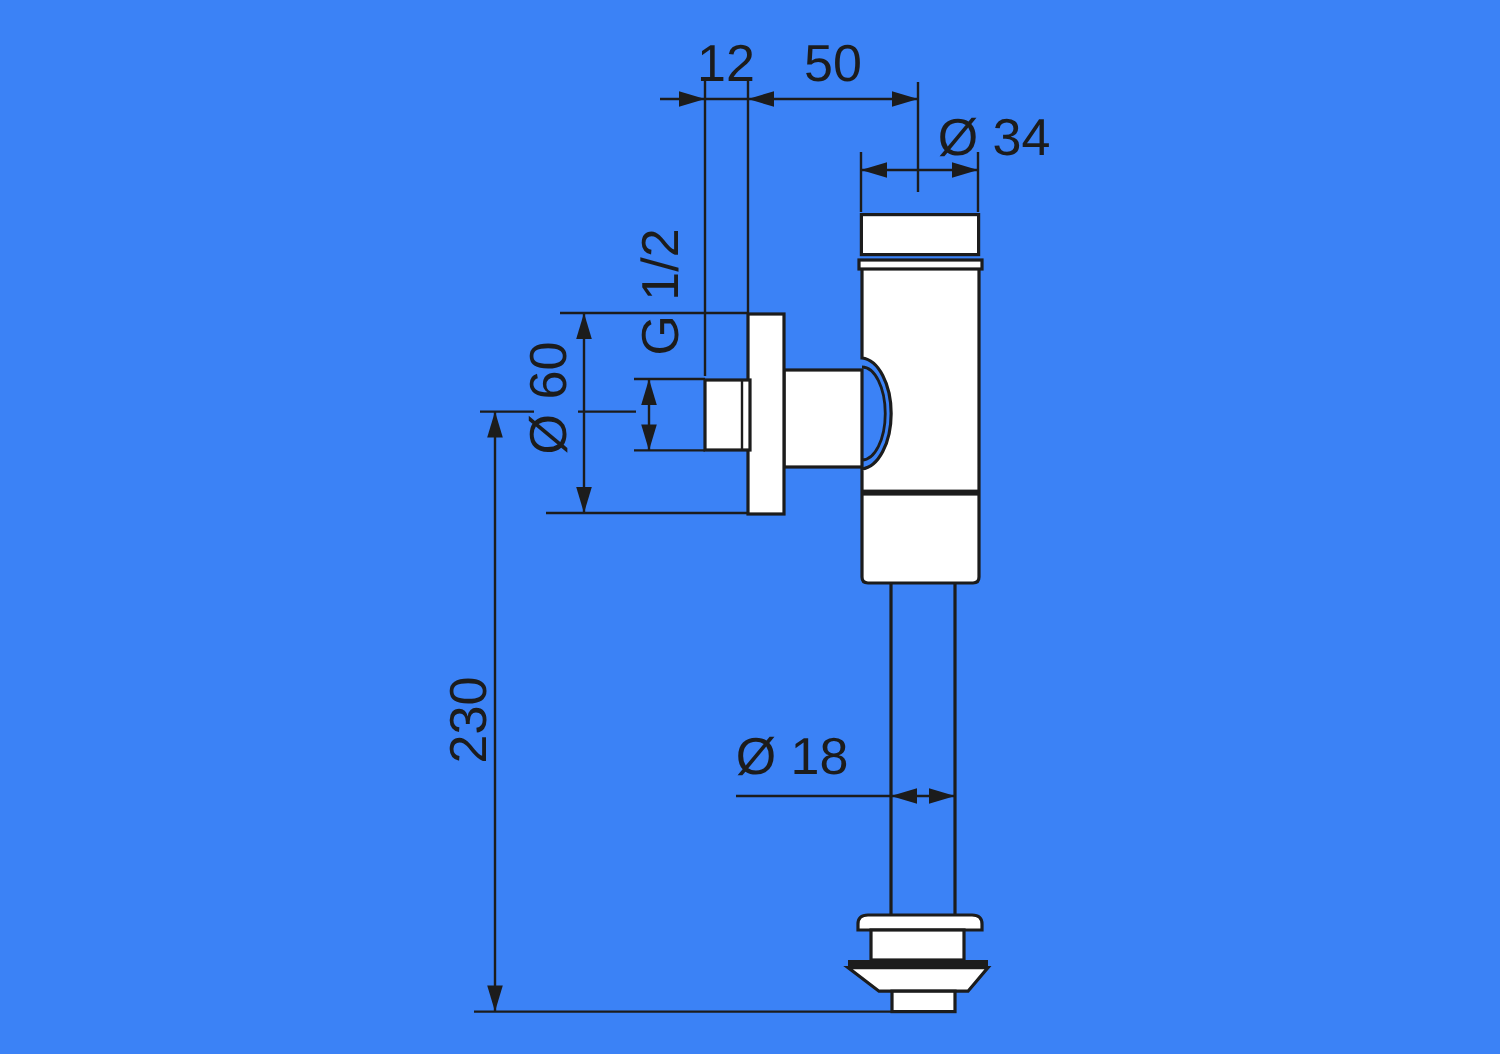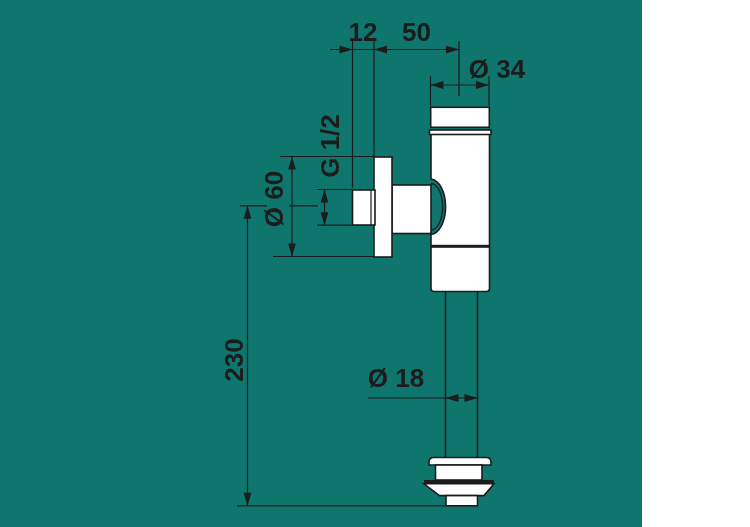--- a/index.html
+++ b/index.html
@@ -2,25 +2,24 @@
 <html><head>
 <meta charset="utf-8">
 <style>
   html, body {
     margin: 0;
     padding: 0;
     background: #ffffff;
   }
   .canvas {
     position: relative;
-    width: 642px;
+    width: 750px;
     height: 527px;
-    background: #0f766e;
+    background: #3b82f6;
     overflow: hidden;
-    font-weight: bold;
   }
   svg {
     display: block;
   }
   .dim-text {
     font-family: "Liberation Sans", sans-serif;
     font-size: 26px;
     fill: #1c1c1c;
   }
 </style>

